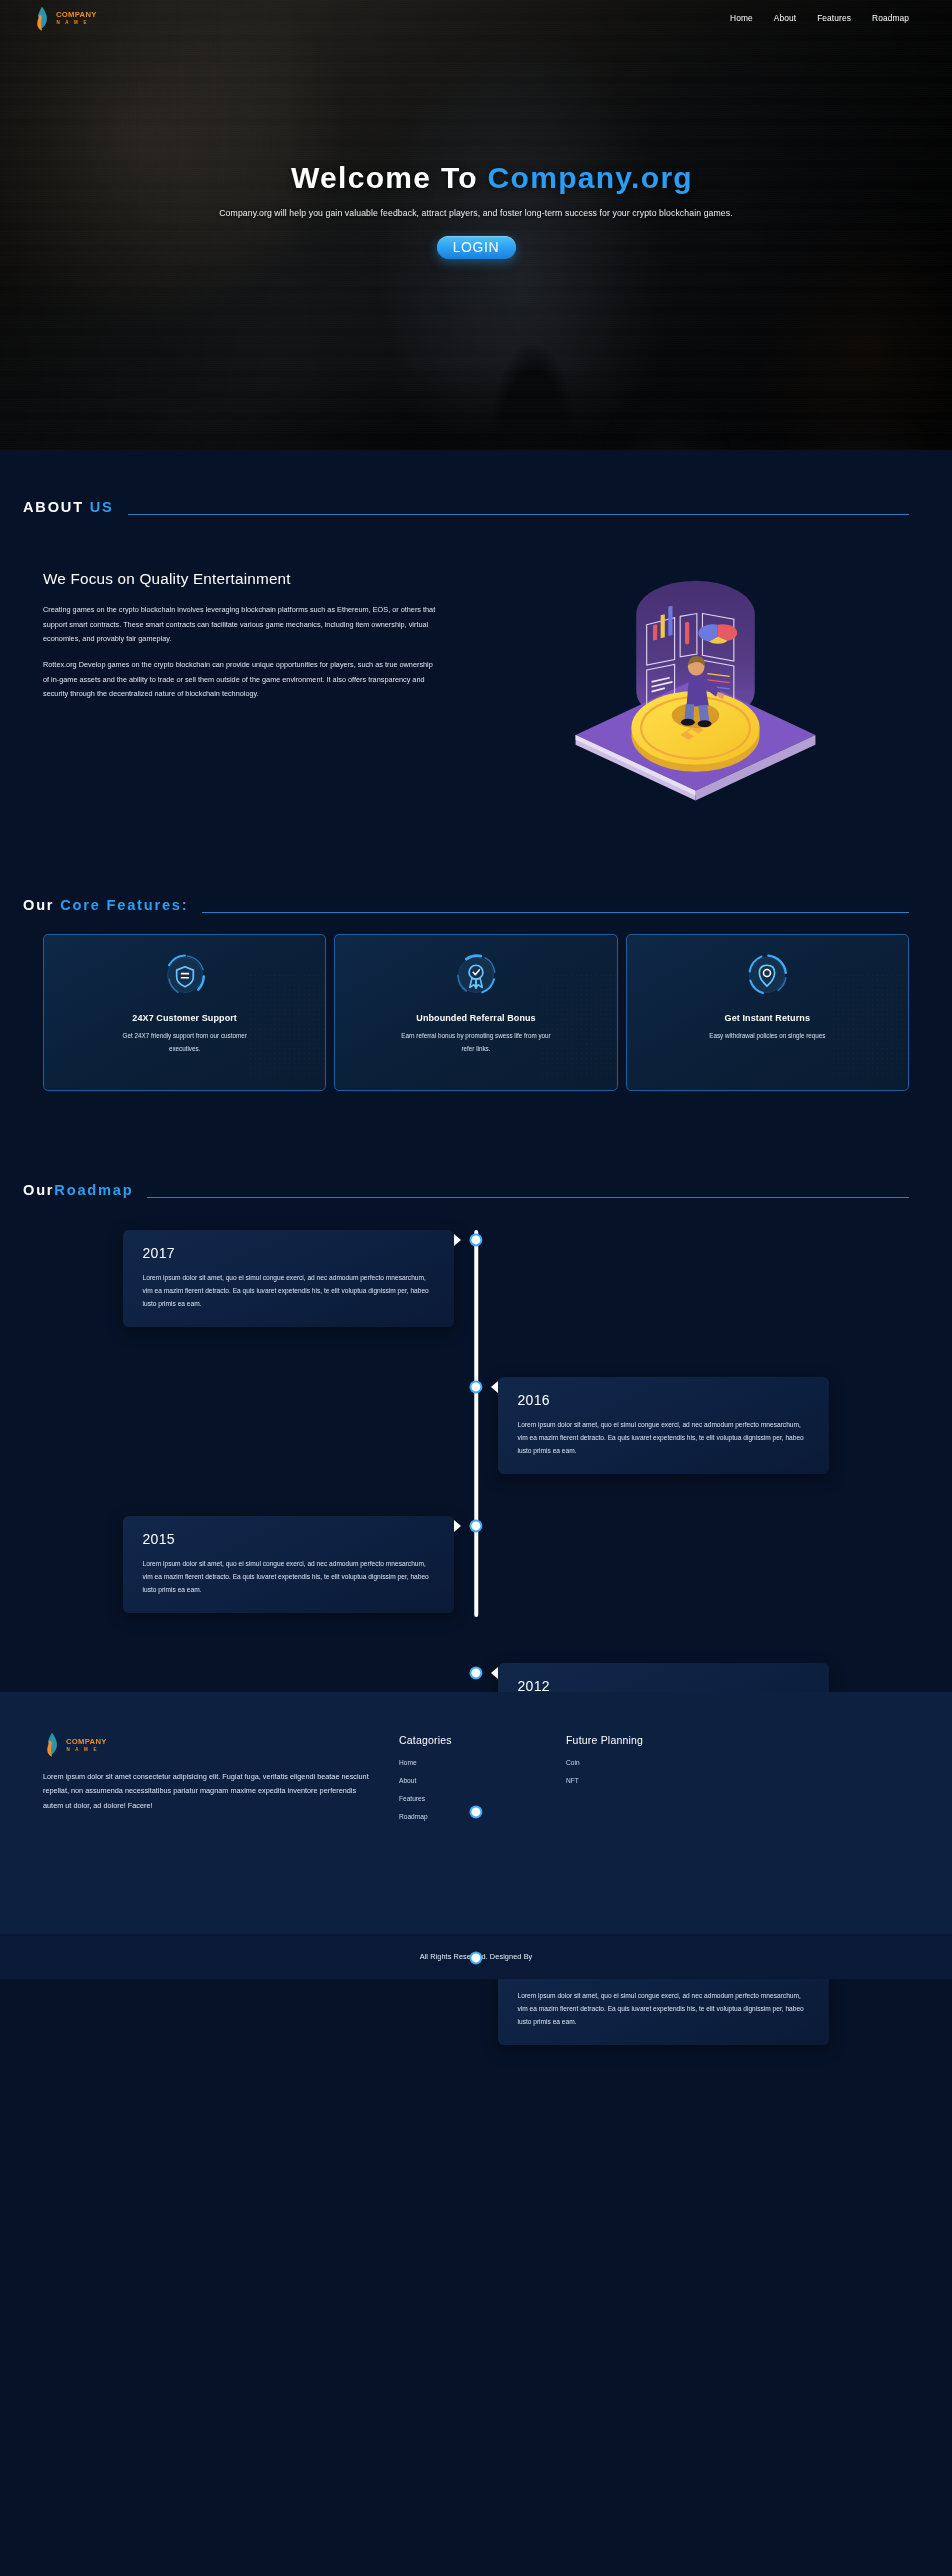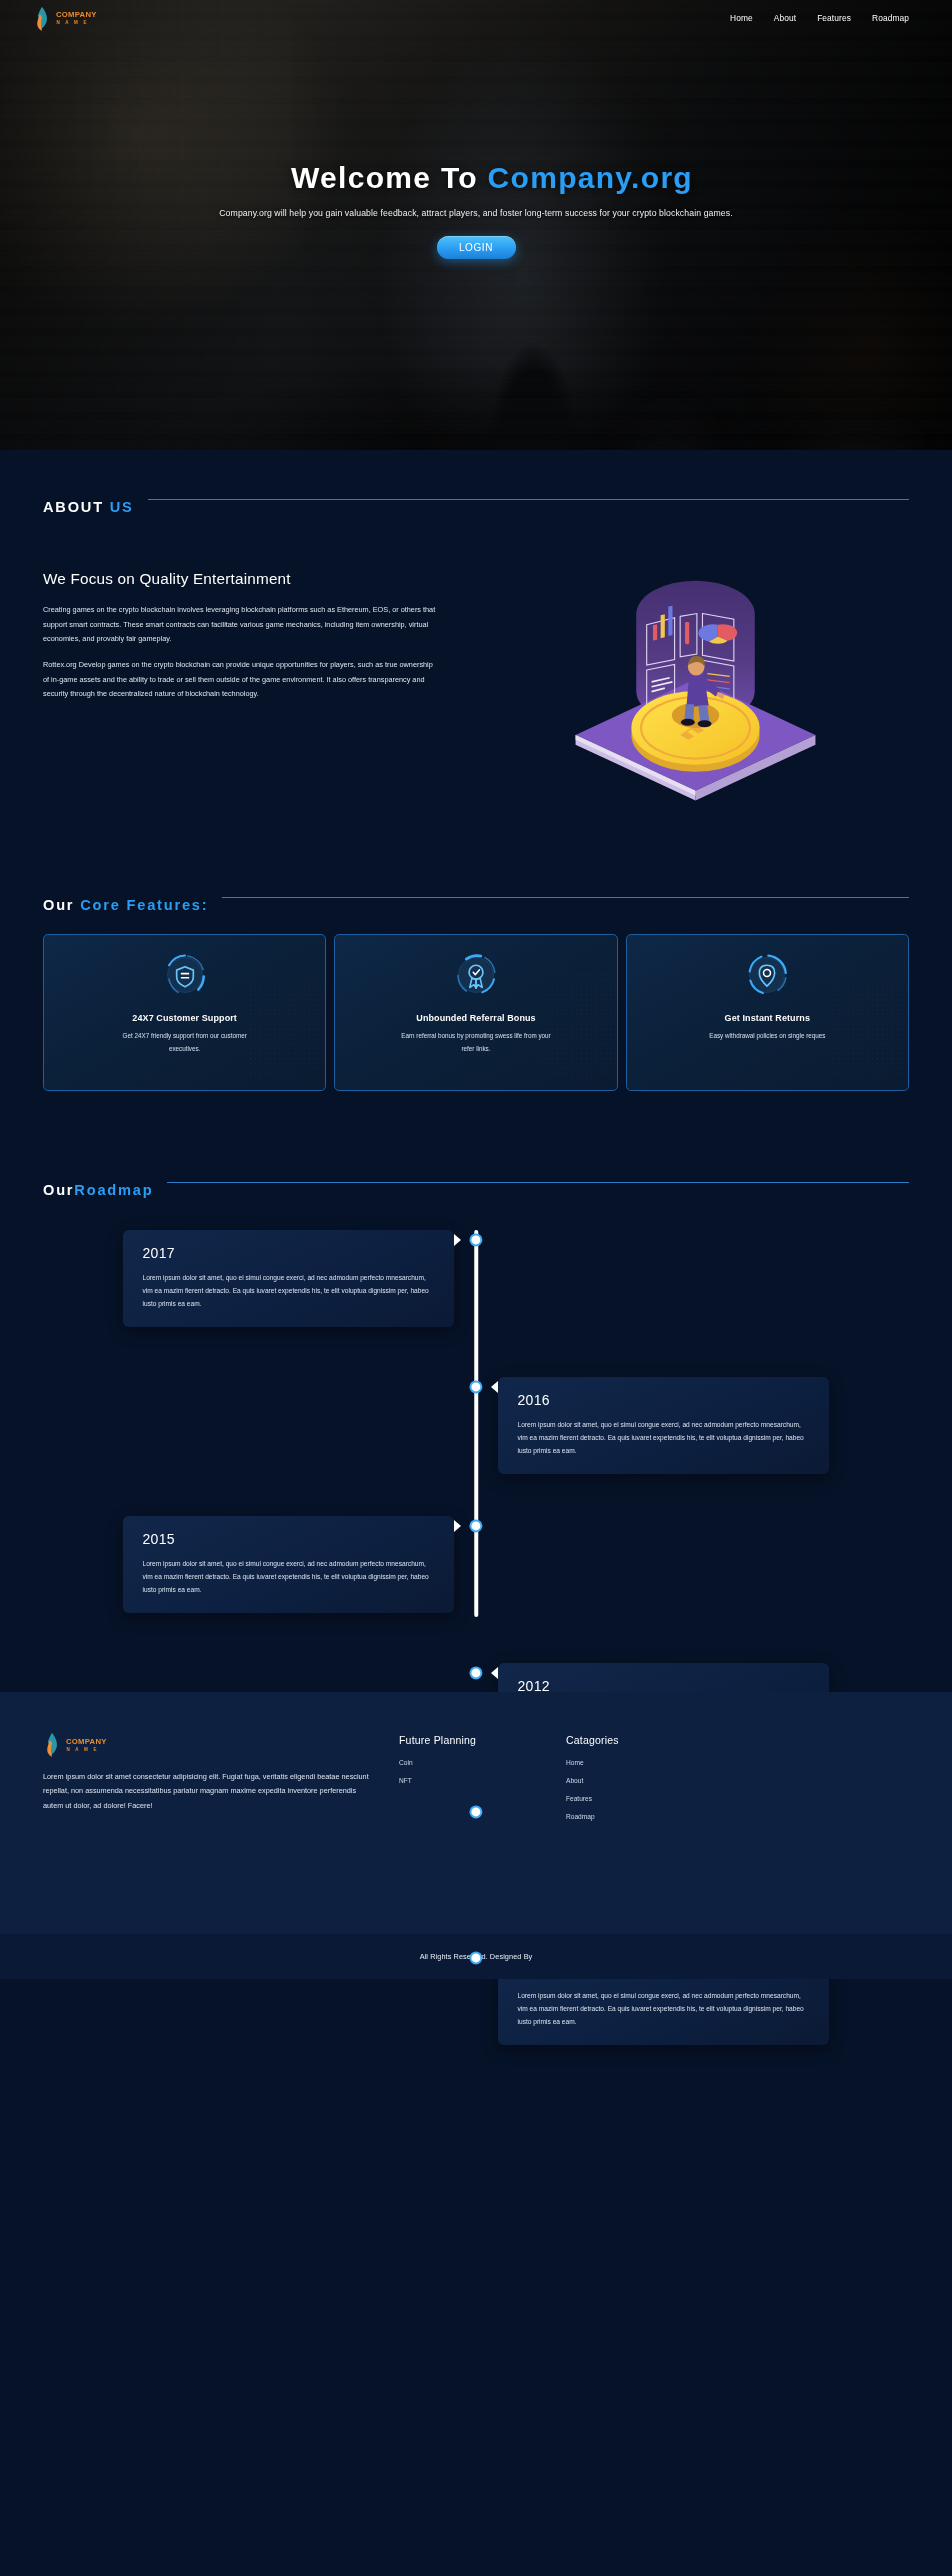--- a/index.html
+++ b/index.html
@@ -102,31 +102,31 @@
     text-shadow:0 0.7px 3.5px rgba(0,0,0,.75);
   }
   .login-btn {
     margin-top:18px;
     display:inline-block;
     width:79px; height:23px;
     line-height:23px;
     border-radius:12px;
     background:linear-gradient(180deg,#4fc3f7 0%,#2a9df4 55%,#1c7fd6 100%);
     color:#ffffff;
-    font-size:10px; letter-spacing:0.6px;
+    font-size:14px; letter-spacing:0.6px;
     border:none; cursor:pointer;
     box-shadow:0 2.8px 11px rgba(42,157,244,.45), inset 0 0.7px 0 rgba(255,255,255,.35);
     font-family:"Liberation Sans", sans-serif;
   }
 
   
   .sec-head {
-    display:flex; align-items:flex-start;
+    display:flex; align-items:flex-end;
     gap:14px;
-    padding:0 43px 0 43px;
+    padding:0 43px 0 23px;
   }
   .sec-head h2 {
     font-size:14.6px; font-weight:bold;
     letter-spacing:1.8px;
     white-space:nowrap;
     color:#ffffff;
   }
   .sec-head h2 .accent { color:#2a9df4; }
   .sec-rule { flex:1; height:0.7px; background:#2a7fc4; }
 
@@ -572,32 +572,32 @@
         </span>
         <span class="logo-text">
           <span class="logo-main">COMPANY</span>
           <span class="logo-sub">N A M E</span>
         </span>
       </div>
       <p>Lorem ipsum dolor sit amet consectetur adipisicing elit. Fugiat fuga, veritatis eligendi beatae nesciunt repellat, non assumenda necessitatibus pariatur magnam maxime expedita inventore perferendis autem ut dolor, ad dolore! Facere!</p>
     </div>
 
     <div class="f-col">
-      <h5>Future Planning</h5>
-      <a href="#">Coin</a>
-      <a href="#">NFT</a>
-    </div>
-
-    <div class="f-col">
       <h5>Catagories</h5>
       <a href="#">Home</a>
       <a href="#">About</a>
       <a href="#">Features</a>
       <a href="#">Roadmap</a>
     </div>
 
+    <div class="f-col">
+      <h5>Future Planning</h5>
+      <a href="#">Coin</a>
+      <a href="#">NFT</a>
+    </div>
+
   </div>
 
   <div class="footer-bar">
     <span>All Rights Reserved. Designed By</span>
   </div>
 </footer>
 
 
 </body></html>

